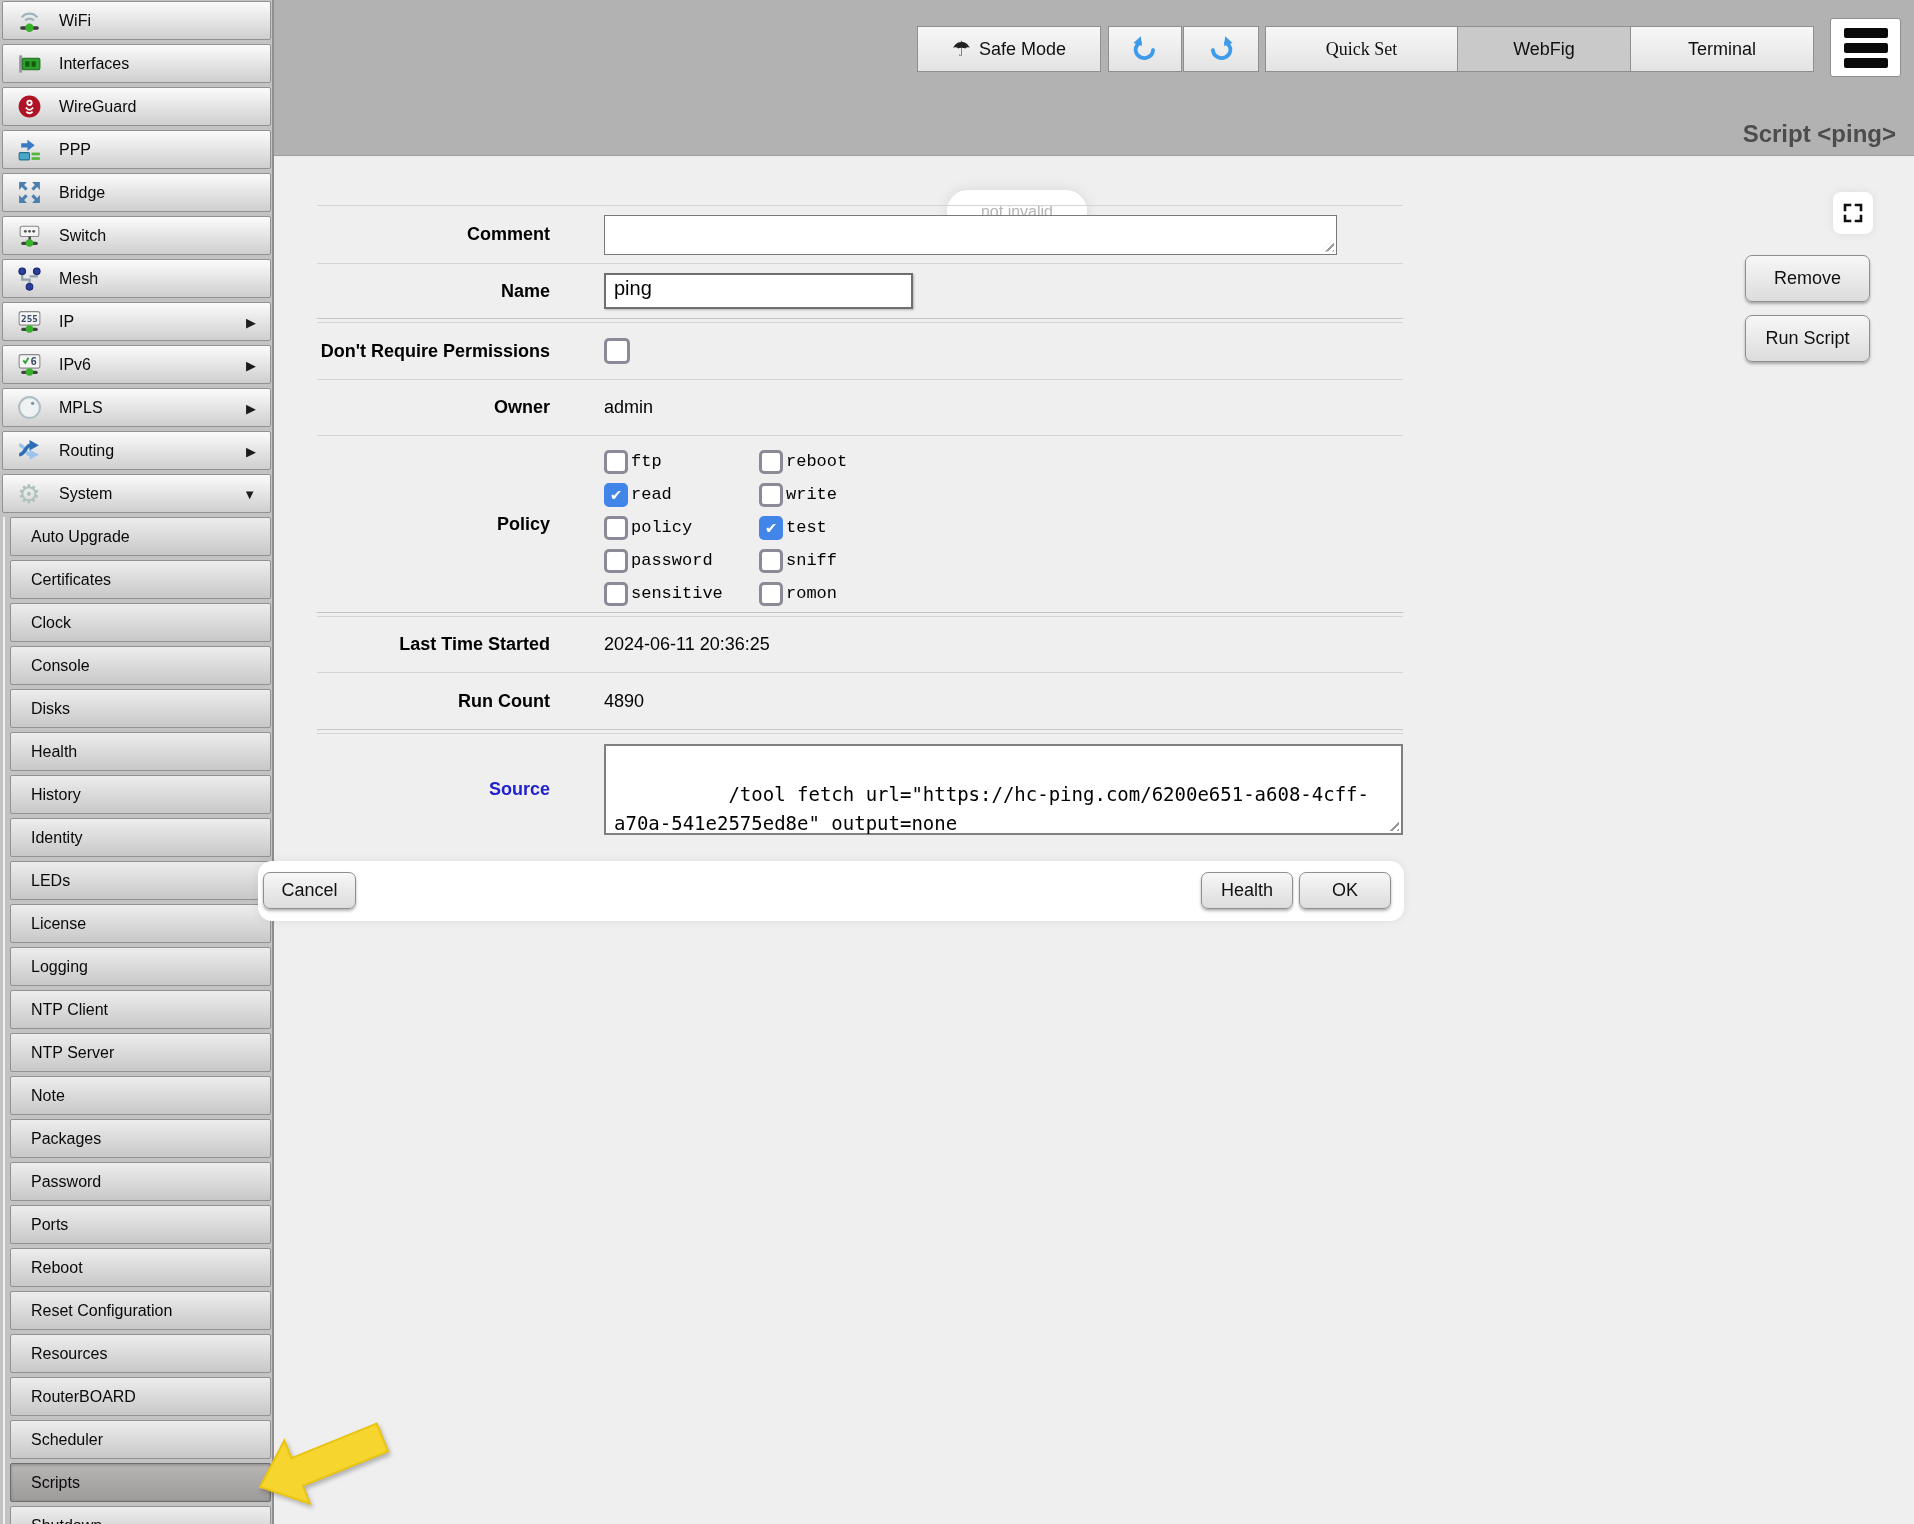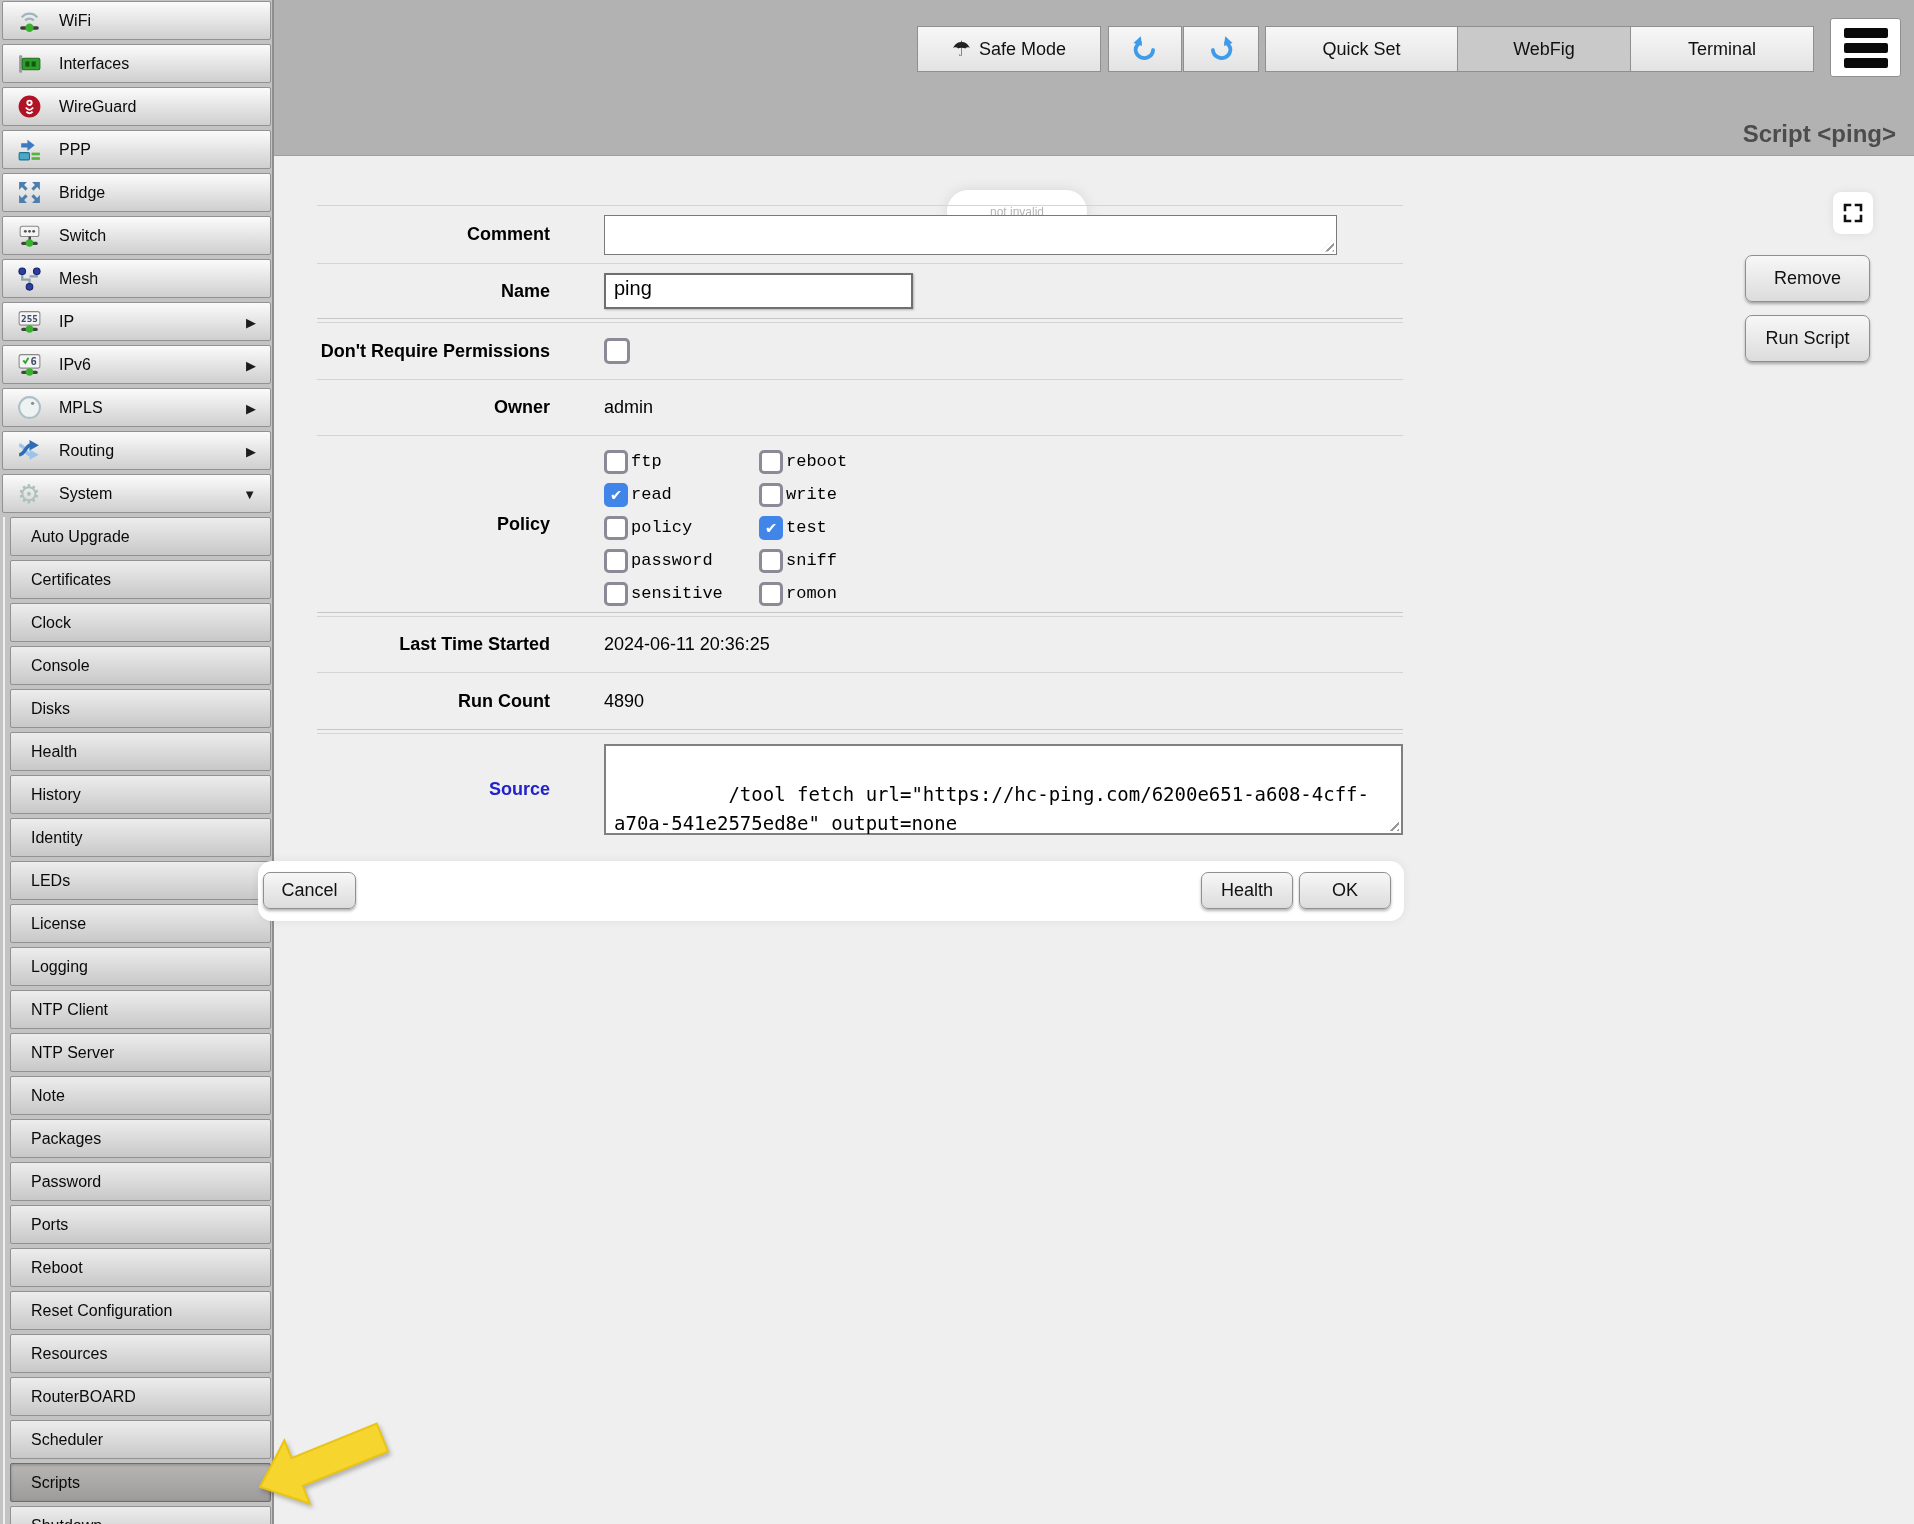--- a/index.html
+++ b/index.html
@@ -64,21 +64,21 @@
     box-shadow:inset 0 1px 3px rgba(0,0,0,.25);
   }
   
   .hl-arrow { position:absolute; left:250px; top:1415px; width:150px; height:110px;
     filter:drop-shadow(2px 3px 2px rgba(0,0,0,.25)); pointer-events:none; }
   
   .pill {
     position:absolute; left:947px; top:190px; width:140px; height:43px;
     background:#fff; border-radius:21px; box-shadow:0 0 14px rgba(0,0,0,.10);
     display:flex; align-items:center; justify-content:center;
-    font-size:12px; color:#b4b4b4;
+    font-size:16px; color:#b4b4b4;
   }
   
   .fullscreen-btn {
     position:absolute; left:1833px; top:192px; width:40px; height:42px;
     background:#fff; border-radius:8px; display:flex; align-items:center; justify-content:center;
     cursor:pointer; box-shadow:0 0 10px rgba(0,0,0,.08);
   }
   .btn {
     background:linear-gradient(#f7f7f7,#dcdcdc);
     border:1px solid #8f8f8f; border-radius:7px;
@@ -155,21 +155,21 @@
       <path d="M8 7 C5 9 3.8 12 5 15 C6.5 18.6 10.8 20.2 14.3 18.6 C16.8 17.5 18.3 15.4 18.5 12.8" stroke="#3d9be9" stroke-width="3" fill="none" stroke-linecap="round"></path>
       <polygon points="8.6,1.8 9.6,9.6 2.8,7.2" fill="#3d9be9"></polygon>
     </svg>
   </button>
   <button class="tbtn" style="left:1183px;width:76px;">
     <svg class="arrow-svg" style="transform:scaleX(-1);" viewBox="0 0 24 24">
       <path d="M8 7 C5 9 3.8 12 5 15 C6.5 18.6 10.8 20.2 14.3 18.6 C16.8 17.5 18.3 15.4 18.5 12.8" stroke="#3d9be9" stroke-width="3" fill="none" stroke-linecap="round"></path>
       <polygon points="8.6,1.8 9.6,9.6 2.8,7.2" fill="#3d9be9"></polygon>
     </svg>
   </button>
-  <button class="tbtn" style="left:1265px;width:193px;">
+  <button class="tbtn" style="left:1265px;width:193px;font-family:Liberation Serif, serif;">
     <span>Quick Set</span>
   </button>
   <button class="tbtn active" style="left:1457px;width:174px;">
     <span>WebFig</span>
   </button>
   <button class="tbtn" style="left:1630px;width:184px;">
     <span>Terminal</span>
   </button>
   <div class="hamburger">
     <i></i>

